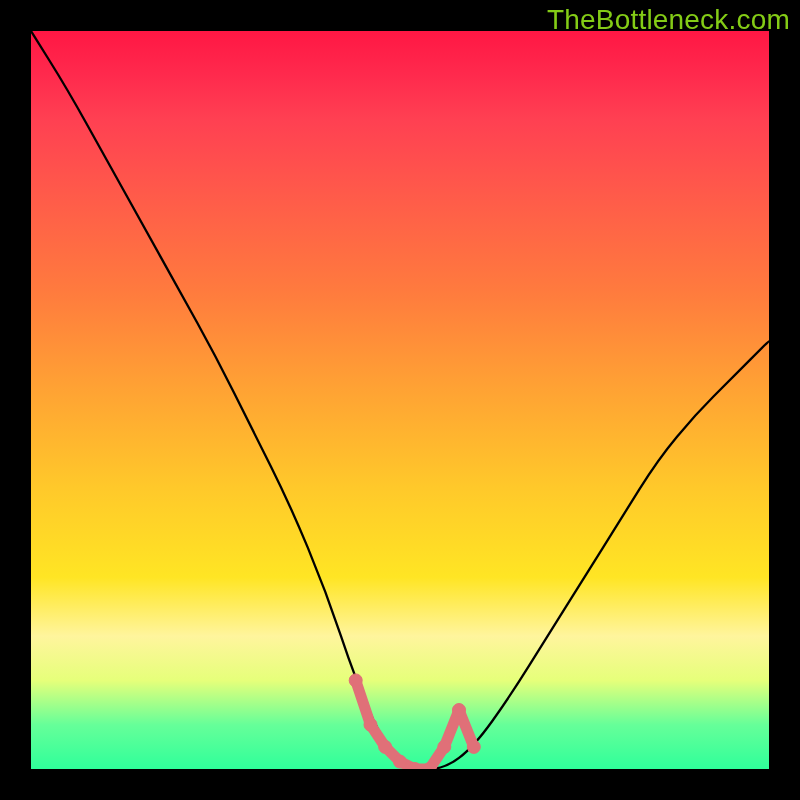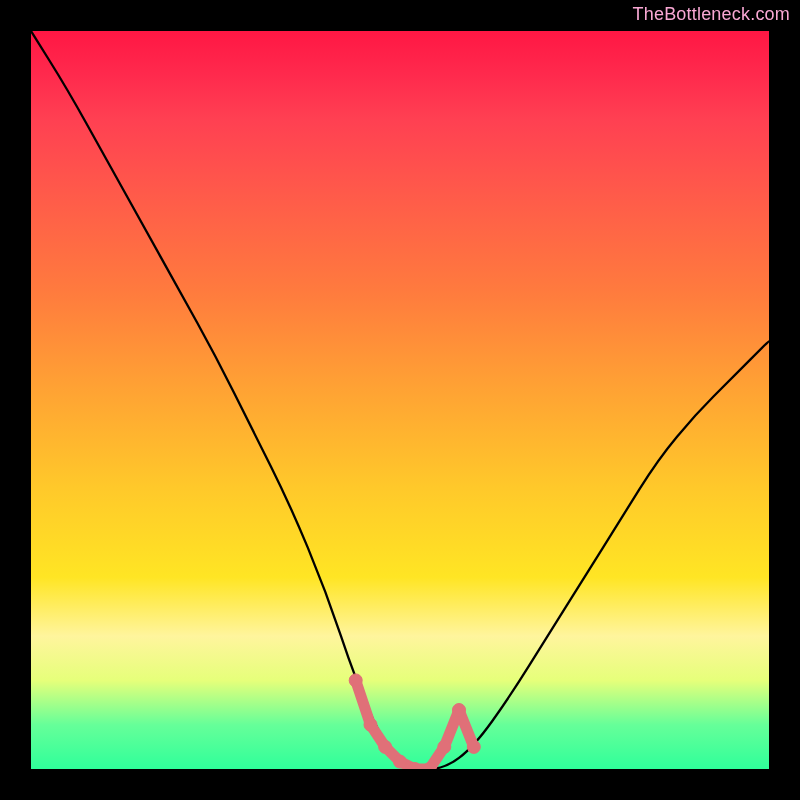--- a/index.html
+++ b/index.html
@@ -14,22 +14,22 @@
   .frame {
     position: relative;
     width: 800px;
     height: 800px;
     background: #000;
   }
   .watermark {
     position: absolute;
     top: 4px;
     right: 10px;
-    color: #f9a8d4;
-    font-size: 18px;
+    color: #84cc16;
+    font-size: 28px;
     font-weight: 500;
     letter-spacing: 0.2px;
     user-select: none;
   }
   .plot-area {
     position: absolute;
     left: 31px;
     top: 31px;
     width: 738px;
     height: 738px;

